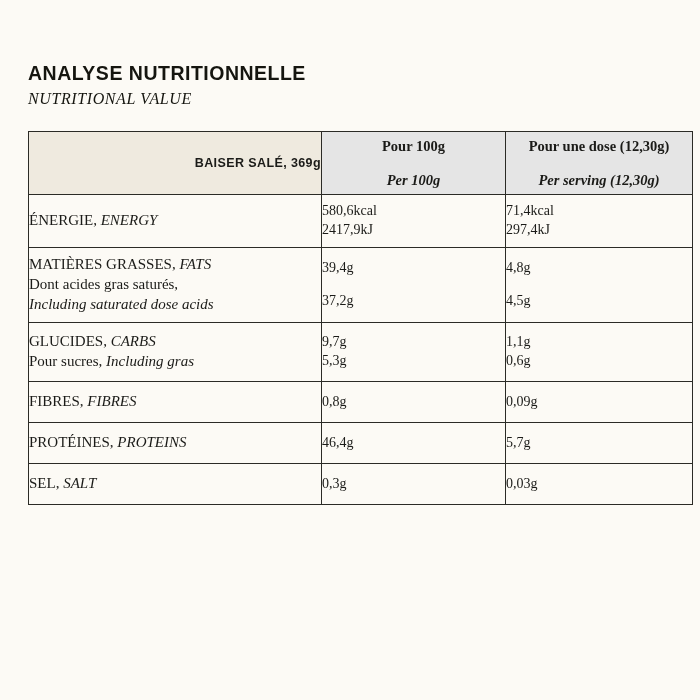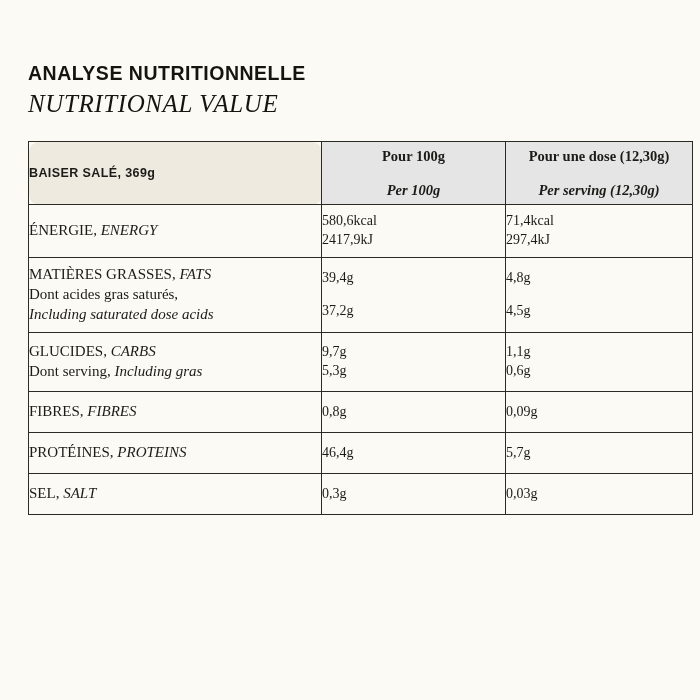--- a/index.html
+++ b/index.html
@@ -28,21 +28,21 @@
     font-family: "Liberation Sans", sans-serif;
     font-weight: bold;
     font-size: 19.5px;
     letter-spacing: 0.5px;
     color: #15150f;
     margin: 0 0 5px 0;
   }
   .title-sub {
     font-family: "Liberation Serif", serif;
     font-style: italic;
-    font-size: 25px;
+    font-size: 16px;
     letter-spacing: 0.6px;
     color: #15150f;
     margin: 0;
   }
   table.nutrition {
     margin-top: 23px;
     border-collapse: collapse;
     width: 644px;
     table-layout: fixed;
   }
@@ -60,22 +60,21 @@
   thead th {
     background: #efeadf;
     height: 62px;
   }
   thead th.head-label {
     background: #efeadf;
     font-family: "Liberation Sans", sans-serif;
     font-weight: bold;
     font-size: 12.5px;
     letter-spacing: 0.4px;
-    text-align: left;
-    border-radius: 10px;
+    text-align: right;
   }
   thead th.head-num {
     background: #e5e5e5;
     text-align: center;
   }
   .head-line1 {
     display: block;
     font-family: "Liberation Serif", serif;
     font-weight: bold;
     font-size: 14.5px;
@@ -170,21 +169,21 @@
         </td>
         <td class="cell-num">
           <span class="line">4,8g</span>
           <span class="line" style="margin-top:14px">4,5g</span>
         </td>
       </tr>
 
       <tr class="row-carbs">
         <td class="cell-label">
           <span>GLUCIDES, </span><span class="en">CARBS</span>
-          <div><span>Dont serving, </span><span class="en">Including gras</span></div>
+          <div><span>Pour sucres, </span><span class="en">Including gras</span></div>
         </td>
         <td class="cell-num">
           <span class="line">9,7g</span>
           <span class="line">5,3g</span>
         </td>
         <td class="cell-num">
           <span class="line">1,1g</span>
           <span class="line">0,6g</span>
         </td>
       </tr>

